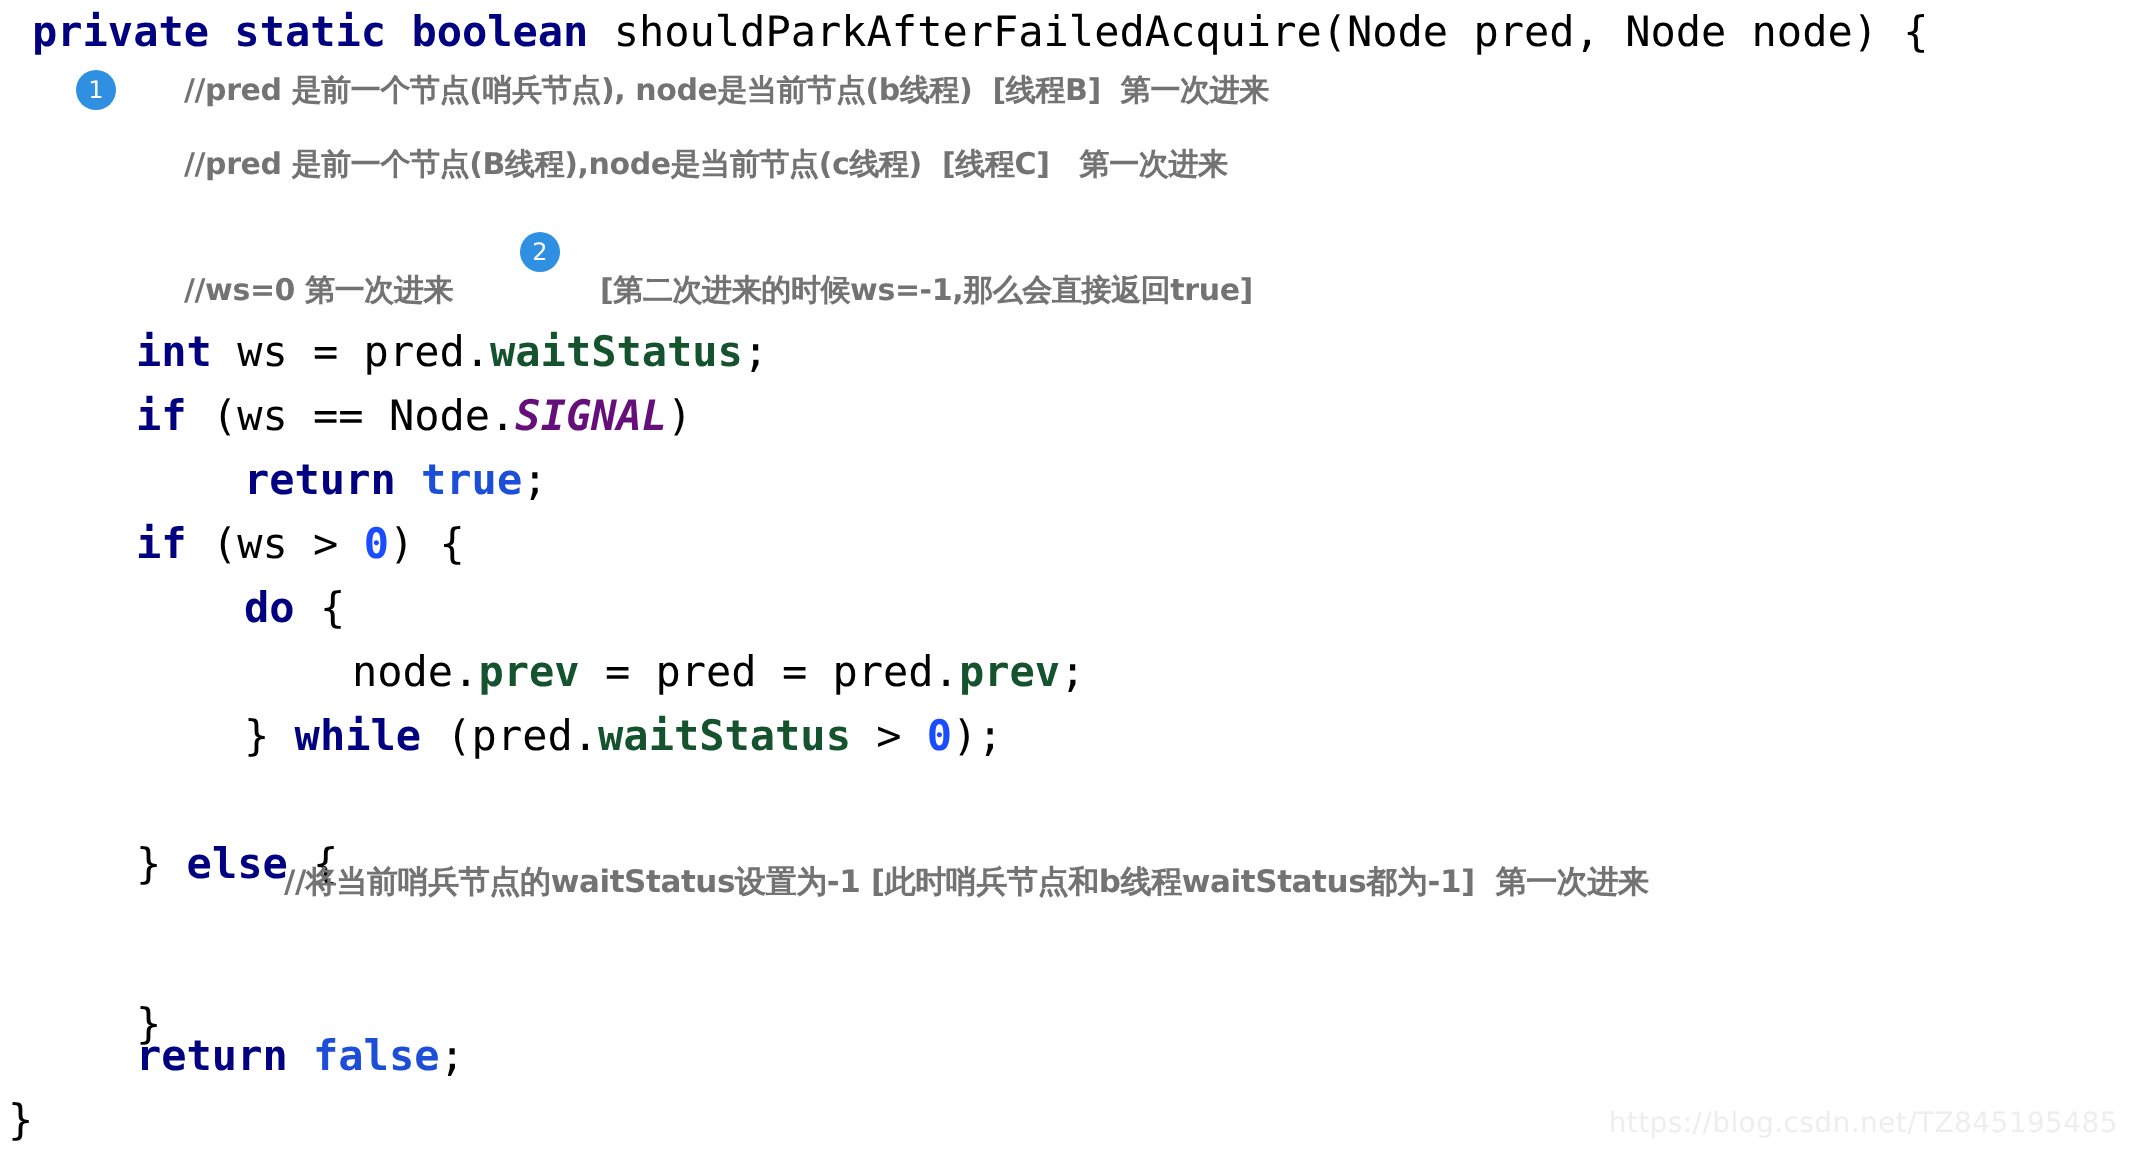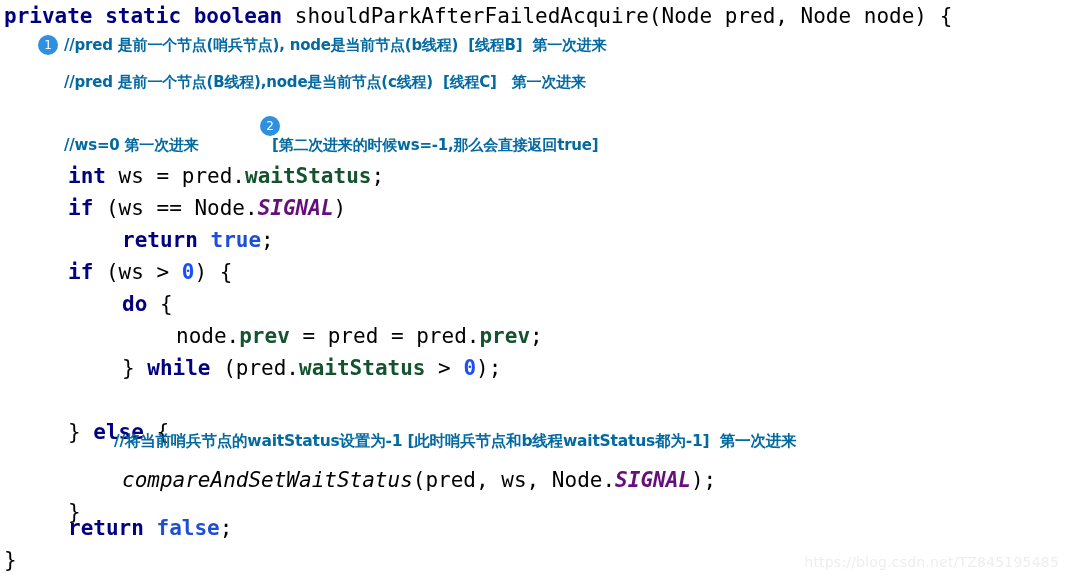--- a/index.html
+++ b/index.html
@@ -43,27 +43,28 @@
   .lit      { color: #1d4ed8; font-weight: bold; }           
   .num      { color: #1a4dff; font-weight: bold; }           
   .fld      { color: #14532d; font-weight: bold; }           
   .const    { color: #660e7a; font-weight: bold; font-style: italic; }  
   .mth      { color: #000000; font-style: italic; }          
   .plain    { color: #000000; }
 
   
   .comment {
     position: absolute;
-    color: #0369a1;
+    color: #737373;
     font-family: "DejaVu Sans", "Liberation Sans", sans-serif;
     font-weight: bold;
     font-size: 15px;
     line-height: 22px;
     white-space: pre;
     letter-spacing: -0.2px;
+    margin-left: 28px;
   }
   .comment-lg { font-size: 15.5px; }
 
   
   .badge {
     position: absolute;
     width: 20px;
     height: 20px;
     border-radius: 50%;
     background: #2f8fe0;
@@ -86,21 +87,21 @@
     letter-spacing: 0.2px;
     user-select: none;
   }
 </style>
 </head>
 <body>
 
 <div id="code-block">
 
   
-  <div class="code-line" style="top:0px; left:4px;"><span class="kw">private</span><span class="plain"> </span><span class="kw">static</span><span class="plain"> </span><span class="kw">boolean</span><span class="plain"> shouldParkAfterFailedAcquire(Node pred, Node node) {</span></div>
+  <div class="code-line" style="top:0px; left:16px;"><span class="kw">private</span><span class="plain"> </span><span class="kw">static</span><span class="plain"> </span><span class="kw">boolean</span><span class="plain"> shouldParkAfterFailedAcquire(Node pred, Node node) {</span></div>
 
   
   <div class="code-line" style="top:160px; left:68px;"><span class="kw">int</span><span class="plain"> ws = pred.</span><span class="fld">waitStatus</span><span class="plain">;</span></div>
 
   
   <div class="code-line" style="top:192px; left:68px;"><span class="kw">if</span><span class="plain"> (ws == Node.</span><span class="const">SIGNAL</span><span class="plain">)</span></div>
 
   
   <div class="code-line" style="top:224px; left:122px;"><span class="kw">return</span><span class="plain"> </span><span class="lit">true</span><span class="plain">;</span></div>
 
@@ -115,21 +116,20 @@
 
   
   <div class="code-line" style="top:352px; left:122px;"><span class="plain">} </span><span class="kw">while</span><span class="plain"> (pred.</span><span class="fld">waitStatus</span><span class="plain"> &gt; </span><span class="num">0</span><span class="plain">);</span></div>
 
   
 
   
   <div class="code-line" style="top:416px; left:68px;"><span class="plain">} </span><span class="kw">else</span><span class="plain"> {</span></div>
 
   
-  <div class="code-line" style="top:464px; left:122px;"><span class="mth">compareAndSetWaitStatus</span><span class="plain">(pred, ws, Node.</span><span class="const">SIGNAL</span><span class="plain">);</span></div>
 
   
   <div class="code-line" style="top:496px; left:68px;"><span class="plain">}</span></div>
 
   
   <div class="code-line" style="top:512px; left:68px;"><span class="kw">return</span><span class="plain"> </span><span class="lit">false</span><span class="plain">;</span></div>
 
   
   <div class="code-line" style="top:544px; left:4px;"><span class="plain">}</span></div>
 

